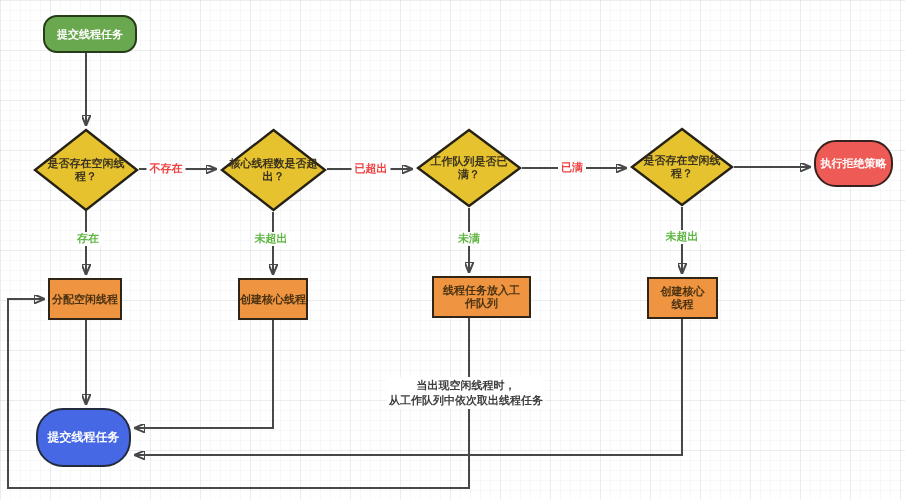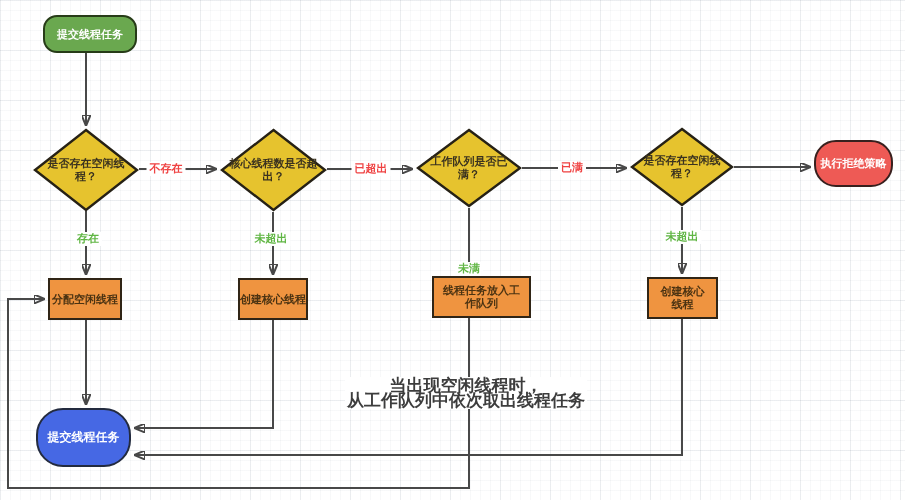--- a/index.html
+++ b/index.html
@@ -79,21 +79,21 @@
   }
   .edge-label.no  { color: #ef4343; }
   .edge-label.yes { color: #60b644; }
 
   .annotation {
     position: absolute;
     z-index: 3;
     transform: translate(-50%, -50%);
     background: #ffffff;
     color: #3d3d3d;
-    font-size: 17px;
+    font-size: 11px;
     font-weight: bold;
     line-height: 15px;
     text-align: center;
     white-space: nowrap;
     padding: 1px 2px;
   }
 </style>
 </head>
 <body>
 
@@ -174,21 +174,21 @@
 
   <div class="node terminal execute" style="left:36px; top:408px; width:95px; height:59px;">
     <span class="node-label">提交线程任务</span>
   </div>
 
   <span class="edge-label no" style="left:166px; top:169px;">不存在</span>
   <span class="edge-label no" style="left:371px; top:169px;">已超出</span>
   <span class="edge-label no" style="left:572px; top:168px;">已满</span>
   <span class="edge-label yes" style="left:88px;  top:239px;">存在</span>
   <span class="edge-label yes" style="left:271px; top:239px;">未超出</span>
-  <span class="edge-label yes" style="left:469px; top:239px;margin-top:30px;">未满</span>
+  <span class="edge-label yes" style="left:469px; top:239px;">未满</span>
   <span class="edge-label yes" style="left:682px; top:237px;">未超出</span>
 
   <div class="annotation" style="left:466px; top:393px;">
     <div>当出现空闲线程时，</div>
     <div>从工作队列中依次取出线程任务</div>
   </div>
 
 </div>
 
 </body></html>

